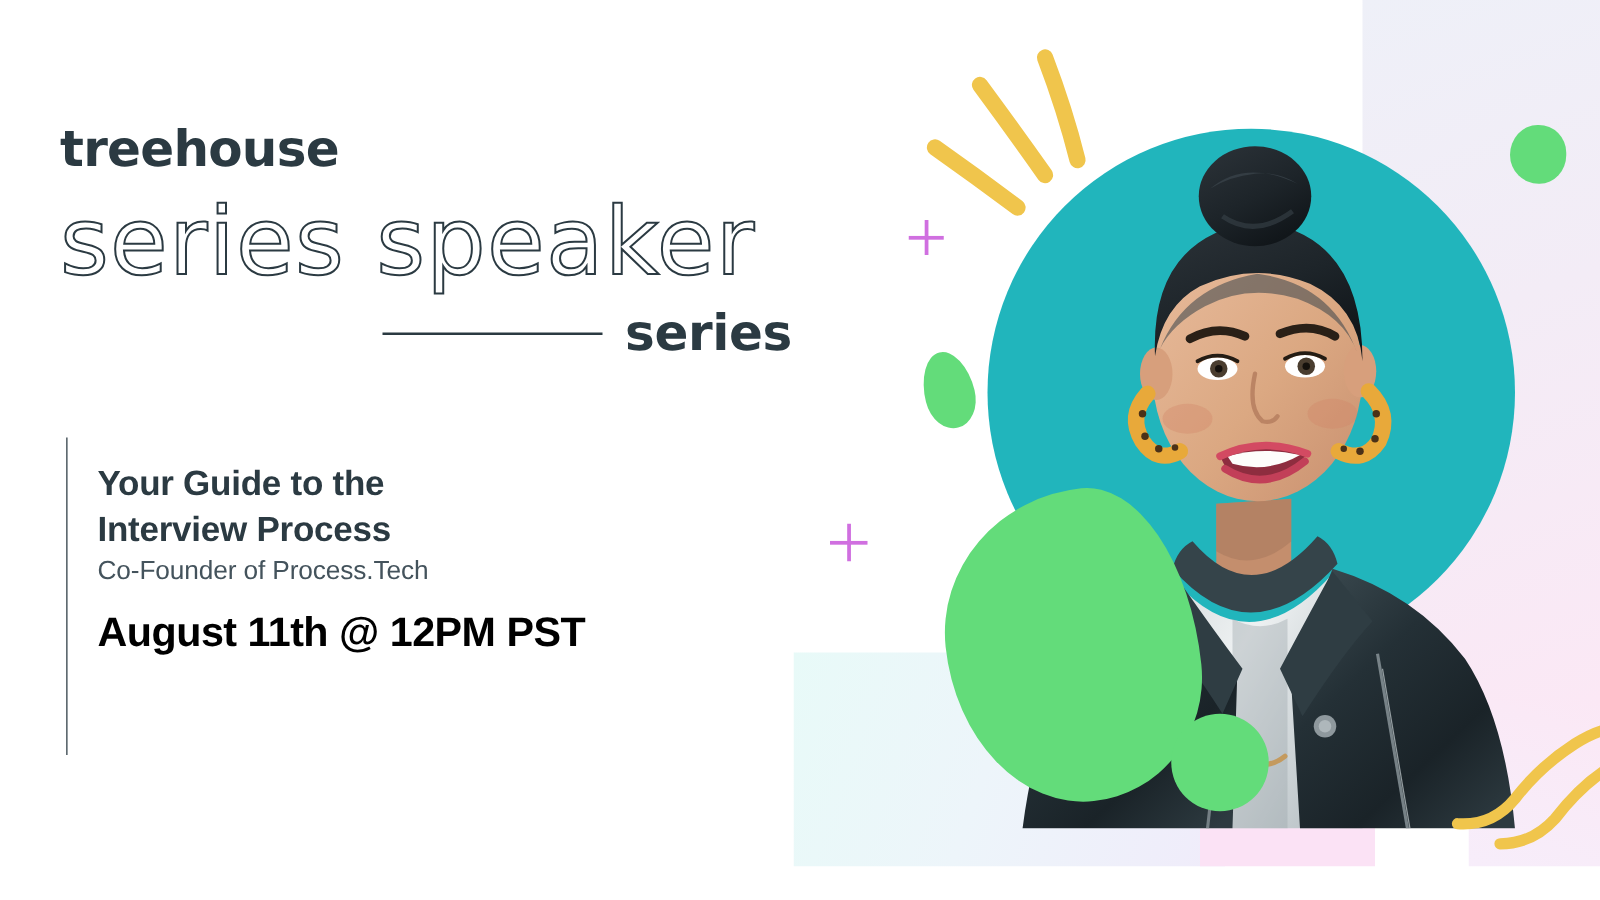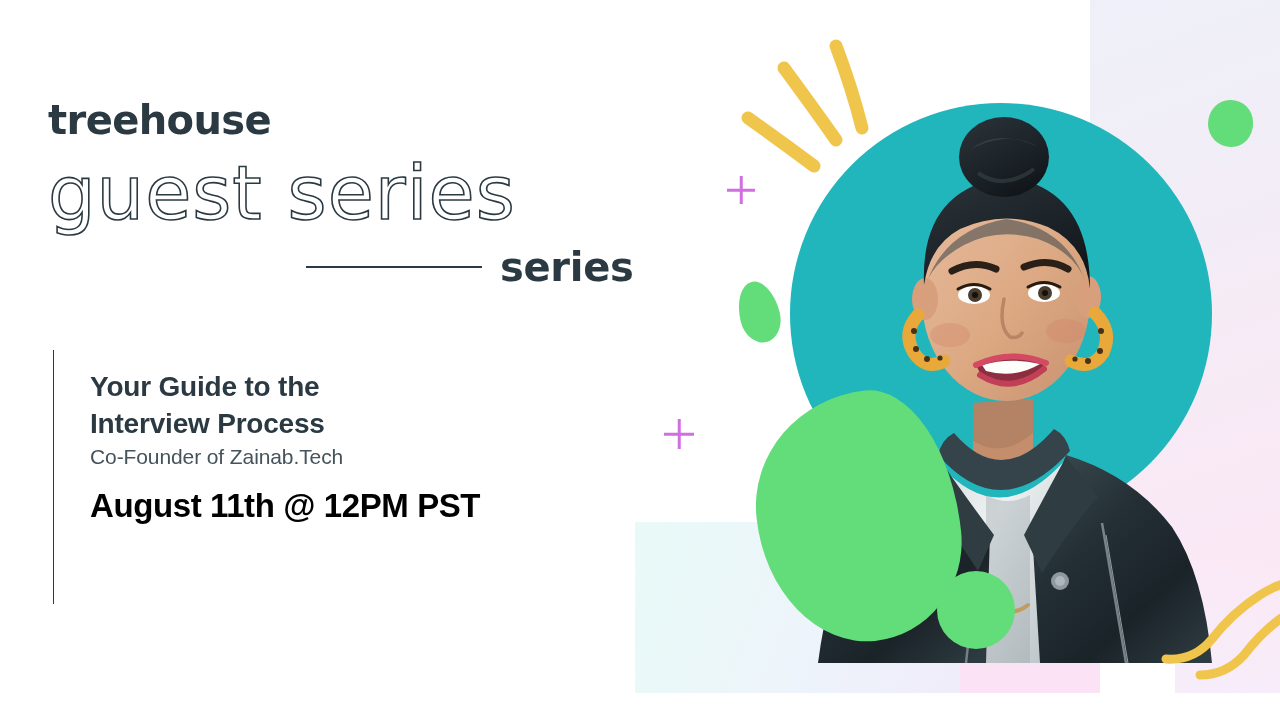--- a/index.html
+++ b/index.html
@@ -117,21 +117,21 @@
     font-family:"DejaVu Sans", sans-serif;
     font-size:40px; font-weight:600; letter-spacing:-0.3px;
     color:#2b3a42; line-height:1;
   }
 
   
   #details-block {
     position:absolute; left:53px; top:350px;
     height:254px;
     border-left:1.6px solid #2b3a42;
-    padding-left:36px;
+    padding-left:24px;
     display:flex; flex-direction:column; justify-content:flex-start;
   }
   #session-title {
     font-size:28px; font-weight:700; line-height:1.33;
     color:#2b3a42; letter-spacing:-0.2px;
     white-space:pre-line;
     margin-top:18px;
   }
   #speaker-name, #speaker-role {
     font-size:21px; font-weight:400; line-height:1.42;
@@ -281,27 +281,27 @@
   <svg id="squiggles" viewBox="0 0 130 110">
     <path d="M6,84 Q34,86 52,64 Q72,38 100,20 Q116,10 128,8" stroke="#f0c54c" stroke-width="9" stroke-linecap="round" fill="none"></path>
     <path d="M40,100 Q66,100 84,80 Q104,54 126,40" stroke="#f0c54c" stroke-width="9" stroke-linecap="round" fill="none"></path>
   </svg>
 
   <div class="plus" id="plus-top"></div>
   <div class="plus" id="plus-middle"></div>
 
   <div id="brand-block">
     <div id="wordmark">treehouse</div>
-    <div id="headline-outline">guest series</div>
+    <div id="headline-outline">series speaker</div>
     <div id="series-row">
       <div id="series-rule"></div>
       <div id="series-label">series</div>
     </div>
   </div>
 
   <div id="details-block">
     <div id="session-title">Your Guide to the
 Interview Process</div>
-    <div id="speaker-role">Co-Founder of Zainab.Tech</div>
+    <div id="speaker-role">Co-Founder of Process.Tech</div>
     <div id="event-datetime">August 11th @ 12PM PST</div>
   </div>
 
 </div>
 
 </body></html>

